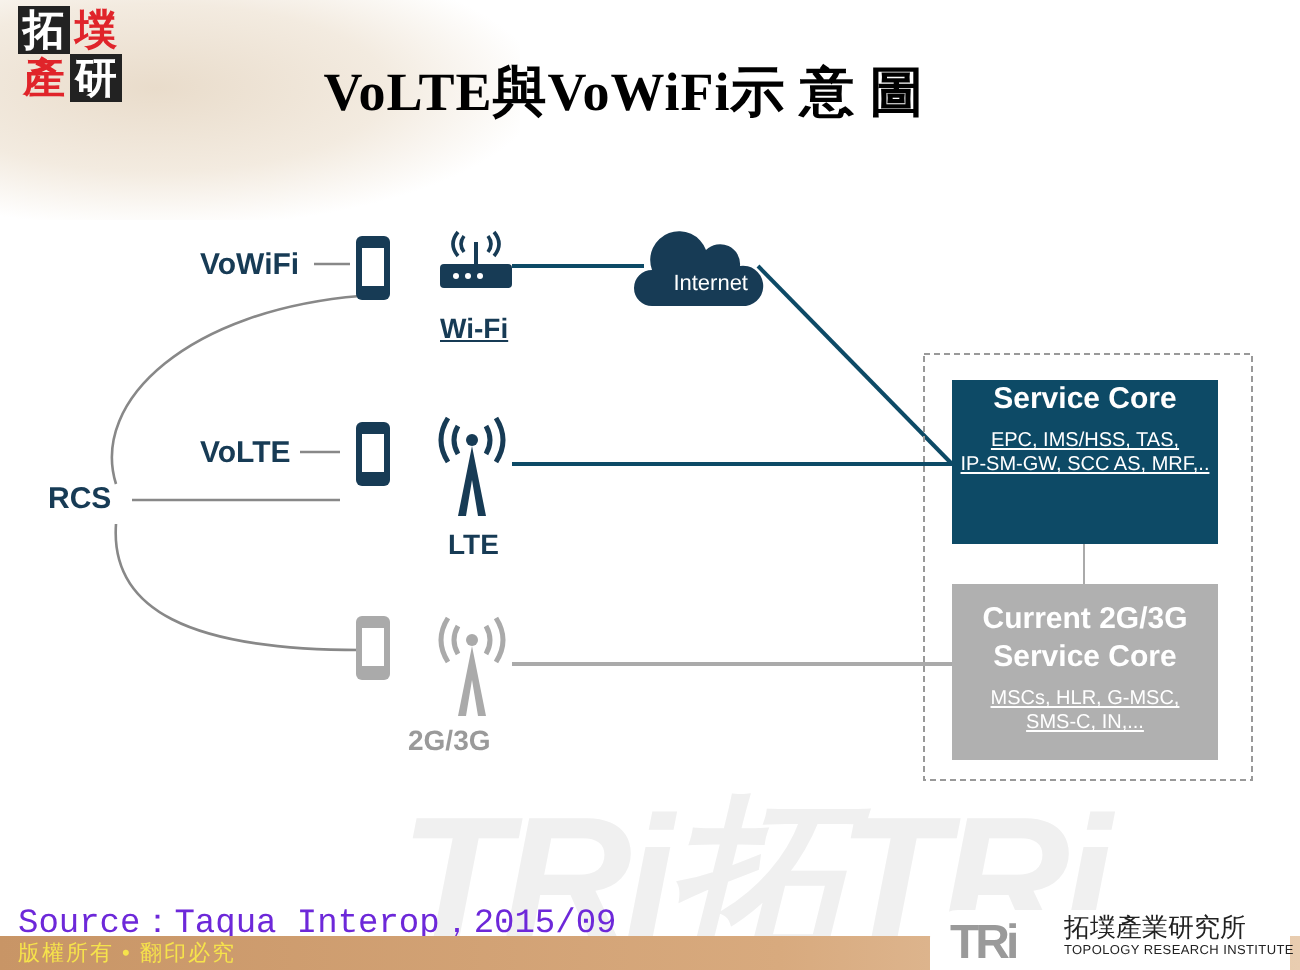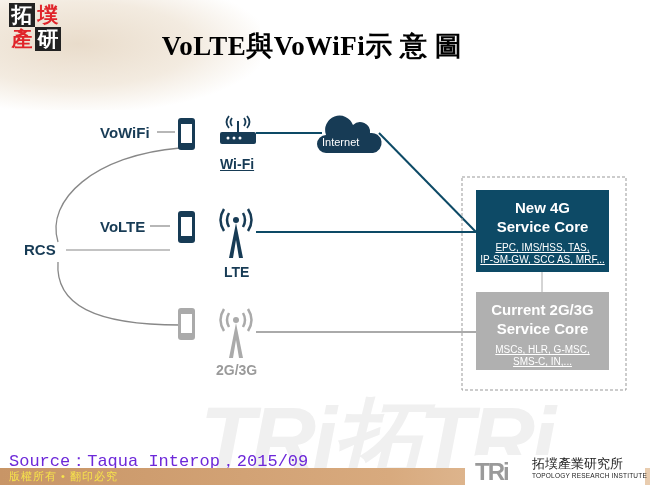--- a/index.html
+++ b/index.html
@@ -9,22 +9,22 @@
   .logo{position:absolute;left:9px;top:3px;width:52px;height:48px;}
   .logo .c{position:absolute;width:26px;height:24px;font-family:"DejaVu Sans",sans-serif;font-weight:bold;font-size:21px;line-height:24px;text-align:center;}
   .title{position:absolute;left:0;width:624px;top:28px;text-align:center;font-family:"Liberation Serif","DejaVu Serif",serif;font-weight:bold;font-size:27px;color:#000;letter-spacing:0.5px;}
   svg.diagram{position:absolute;left:0;top:0;}
   .lbl{position:absolute;font-weight:bold;color:#173b55;font-size:15px;}
   .lbl.grey{color:#9a9a9a;}
   .core{position:absolute;text-align:center;color:#fff;}
   .core .h{font-weight:bold;font-size:15px;line-height:19px;}
   .core .s{font-size:10px;line-height:12px;margin-top:6px;text-decoration:underline;}
   .core4g{left:476px;top:190px;width:133px;height:82px;background:#0d4a66;}
-  .core3g{left:476px;top:292px;width:133px;height:78px;background:#b0b0b0;}
-  .cloud-text{position:absolute;left:322px;top:136px;width:52px;text-align:left;font-size:11px;color:#fff;}
+  .core3g{left:476px;top:292px;width:133px;height:88px;background:#b0b0b0;}
+  .cloud-text{position:absolute;left:322px;top:136px;width:52px;text-align:right;font-size:11px;color:#fff;}
   .source{position:absolute;left:9px;top:449px;font-size:17px;color:#6d28d9;font-family:Liberation Mono, monospace;}
   .footer-bar{position:absolute;left:0;top:468px;width:650px;height:17px;
     background:linear-gradient(90deg,#c89566 0%,#d8aa7e 60%,#e9cdb0 100%);}
   .footer-text{position:absolute;left:9px;top:469px;font-size:11px;color:#f6e34b;letter-spacing:1px;}
   .tri-box{position:absolute;left:465px;top:455px;width:180px;height:30px;background:#fff;border-top-left-radius:14px;}
   .tri-logo{position:absolute;left:475px;top:458px;font-size:24px;font-weight:bold;color:#9a9a9a;letter-spacing:-2px;font-family:"Liberation Sans",sans-serif;}
   .tri-cn{position:absolute;left:532px;top:455px;font-size:13px;color:#222;font-family:Liberation Mono, monospace;}
   .tri-en{position:absolute;left:532px;top:472px;font-size:6.5px;color:#222;letter-spacing:0.2px;}
   .watermark{position:absolute;left:200px;top:380px;font-size:90px;font-weight:bold;color:#f0f0f0;font-style:italic;letter-spacing:-4px;white-space:nowrap;}
 </style>
@@ -98,25 +98,24 @@
     <path d="M326,153 a9,9 0 0 1 0,-18 a14,14 0 0 1 27,-10 a10,10 0 0 1 17,8 a10,10 0 0 1 3,20 Z" fill="#173b55"></path>
   </g>
 </svg>
 
 <div class="cloud-text">Internet</div>
 
 <div class="lbl" style="left:100px;top:124px;">VoWiFi</div>
 <div class="lbl" style="left:220px;top:156px;font-size:14px;text-decoration:underline;">Wi-Fi</div>
 <div class="lbl" style="left:100px;top:218px;">VoLTE</div>
 <div class="lbl" style="left:224px;top:264px;font-size:14px;">LTE</div>
-<div class="lbl grey" style="left:216px;top:362px;font-size:14px;">2G/3G</div>
+<div class="lbl grey" style="left:204px;top:362px;font-size:14px;">2G/3G</div>
 <div class="lbl" style="left:24px;top:241px;">RCS</div>
 
 <div class="core core4g">
-  <div class="h" style="margin-top:8px;">New 4G</div>
   <div class="h">Service Core</div>
   <div class="s">EPC, IMS/HSS, TAS,</div>
   <div class="s" style="margin-top:0;">IP-SM-GW, SCC AS, MRF,..</div>
 </div>
 
 <div class="core core3g">
   <div class="h" style="margin-top:8px;">Current 2G/3G</div>
   <div class="h">Service Core</div>
   <div class="s">MSCs, HLR, G-MSC,</div>
   <div class="s" style="margin-top:0;">SMS-C, IN,...</div>

